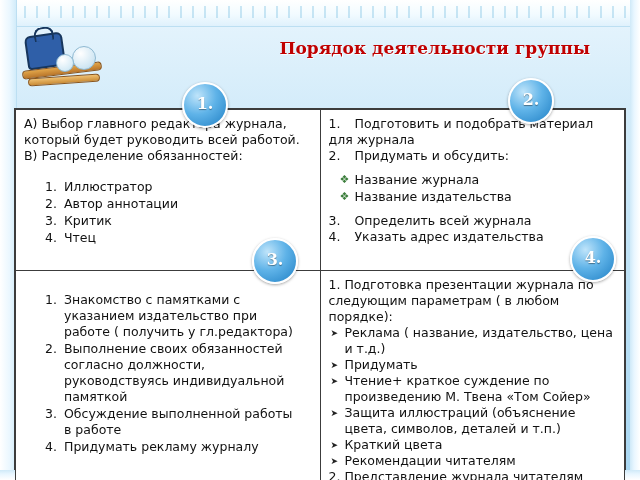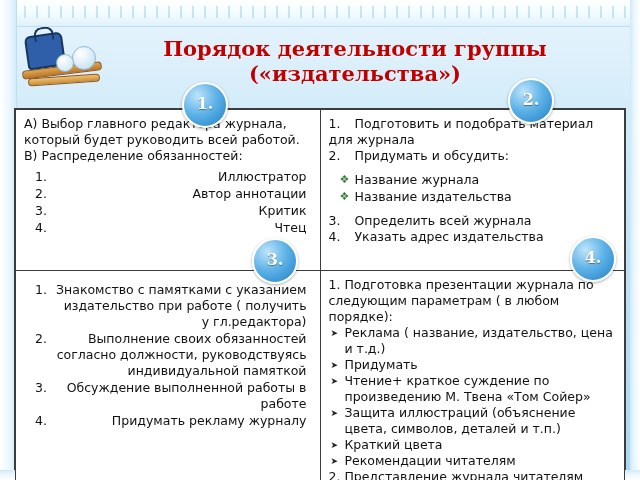--- a/index.html
+++ b/index.html
@@ -118,24 +118,24 @@
     background: radial-gradient(circle at 35% 30%, #ffffff, #d6ebf6 70%, #b0d4e8);
     border: 1px solid #8fb9d2;
   }
 
   
   .title {
     position: absolute;
     left: 120px;
     top: 36px;
     width: 470px;
-    text-align: center;
+    text-align: right;
     font-family: "DejaVu Serif", serif;
     font-weight: bold;
-    font-size: 21px;
+    font-size: 17px;
     line-height: 25px;
     color: #c00000;
     text-shadow: 1px 1px 0 rgba(255,255,255,0.85);
   }
 
   
   .table-wrap {
     position: absolute;
     left: 14px;
     top: 108px;
@@ -164,24 +164,23 @@
   .cell-b { width: 50%; }
 
   .row-top td { height: 148px; }
   .row-bot td { height: 212px; }
 
   p.ln {
     margin: 0;
     padding: 0;
   }
   ol.numlist {
-    margin: 5px;
+    margin: 15px;
     padding-left: 22px;
     list-style-type: decimal;
-    text-align: right;
   }
   ol.numlist li {
     margin: 0 0 1px 0;
     padding-left: 3px;
   }
   ul.checklist {
     margin: 8px;
     padding-left: 18px;
     list-style: none;
   }
@@ -259,21 +258,20 @@
   <div class="clipart">
     <div class="clip-bag"></div>
     <div class="clip-stick"></div>
     <div class="clip-stick2"></div>
     <div class="clip-ball"></div>
     <div class="clip-ball2"></div>
   </div>
 
   <div class="title">
     <div>Порядок деятельности группы</div>
-    <div>(«издательства»)</div>
   </div>
 
   <div class="table-wrap">
     <table class="grid">
       <tbody>
           <tr class="row-top">
         <td class="cell-a">
           <p class="ln">А) Выбор главного редактора журнала, который будет руководить всей работой.</p>
           <p class="ln">В) Распределение обязанностей:</p>
           <ol class="numlist">

